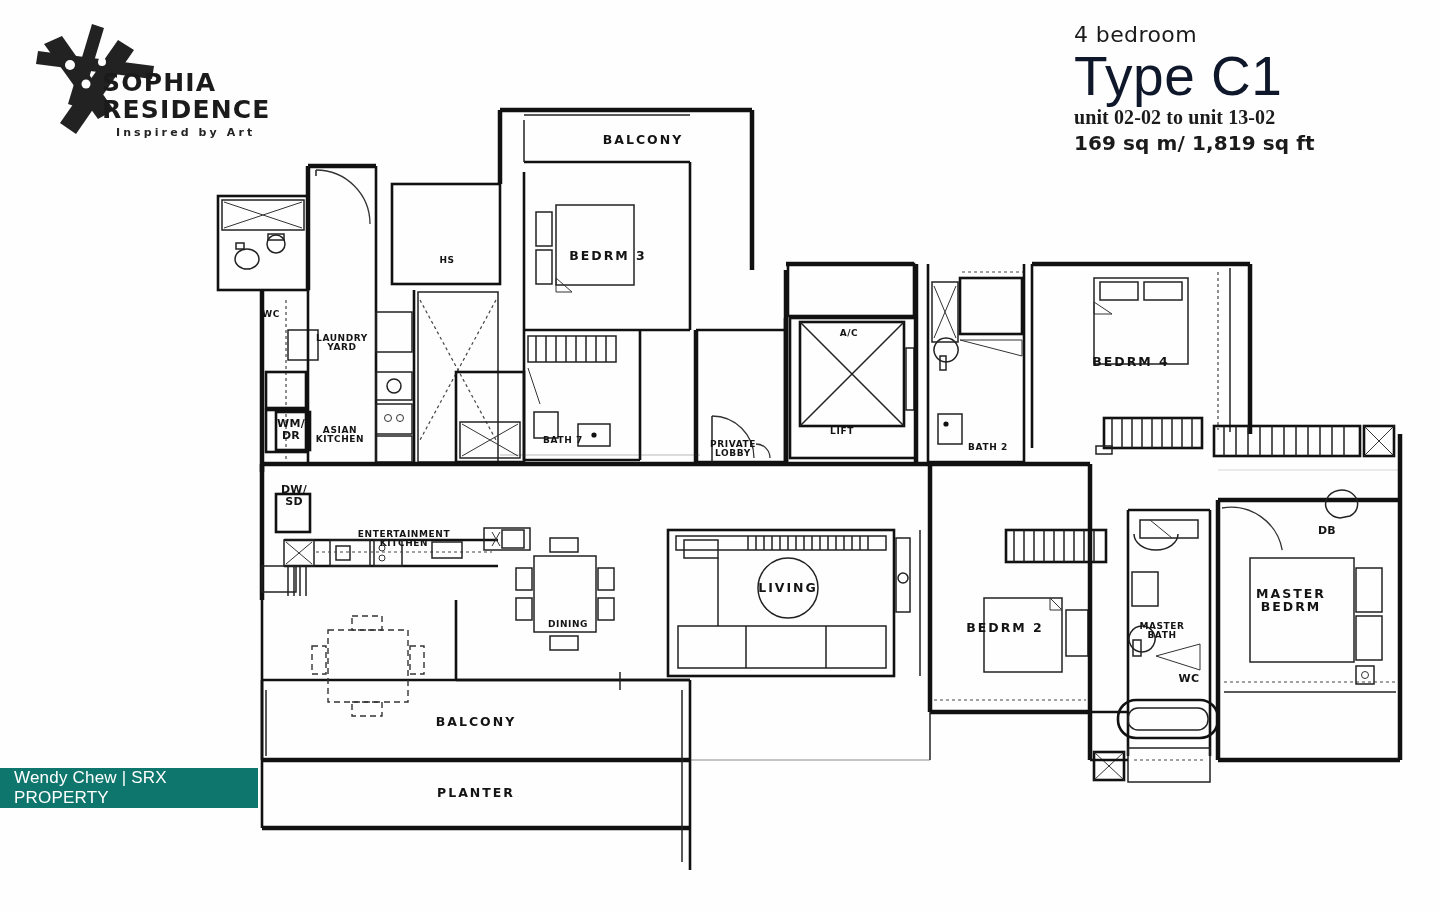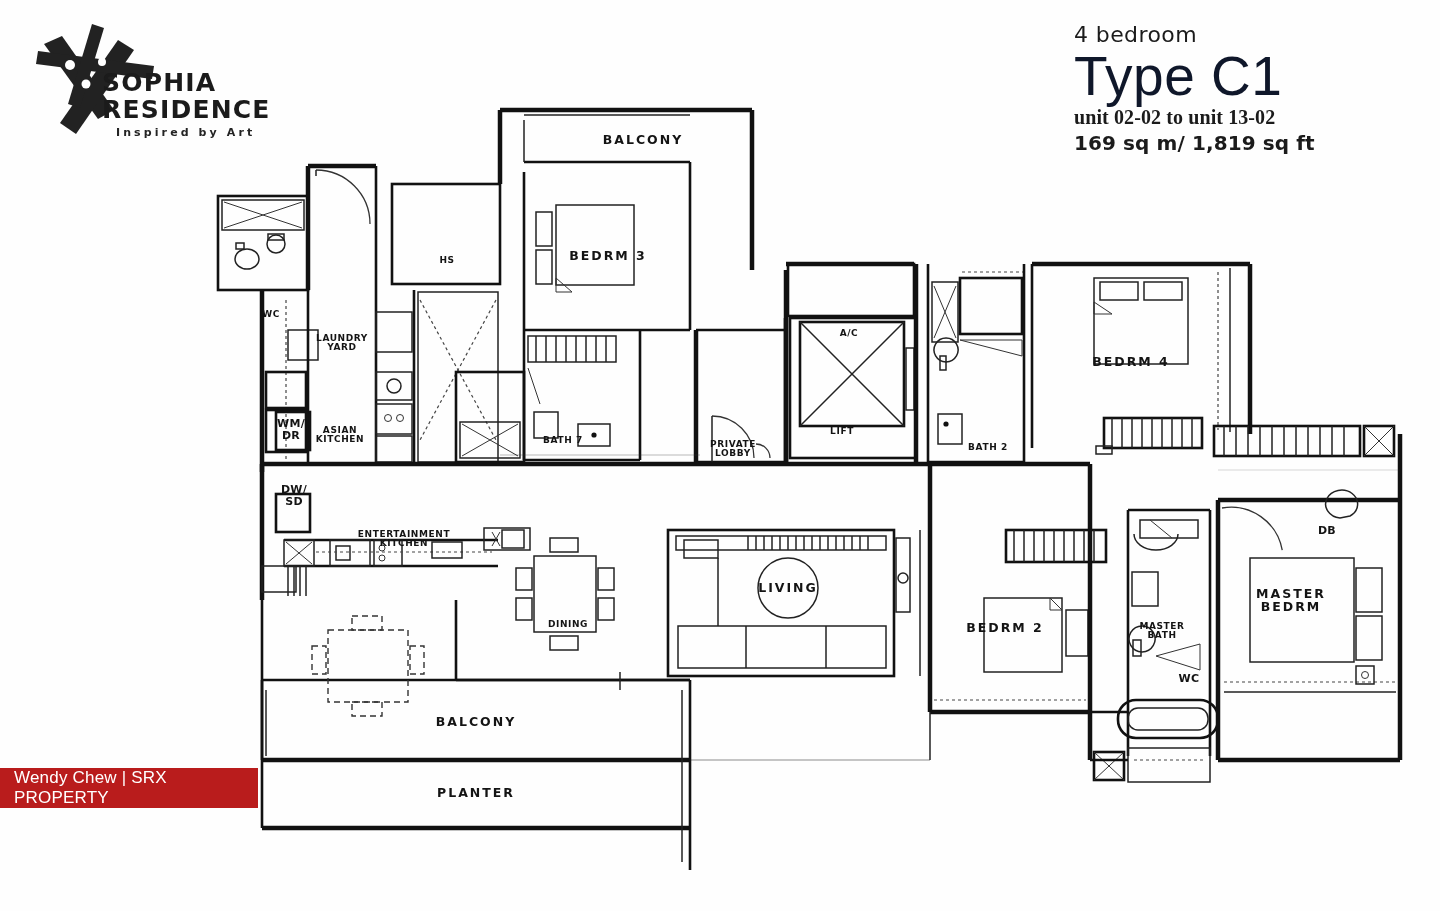--- a/index.html
+++ b/index.html
@@ -51,21 +51,21 @@
     transform:translate(-50%,-50%);
     pointer-events:none;
   }
   .rlabel.sm{font-size:9px;letter-spacing:0.6px;margin-top:43px;}
   .rlabel.xs{font-size:11px;letter-spacing:0.3px;}
   .rlabel.md{font-size:12.5px;}
 
   
   #watermark{
     position:absolute;left:0;top:768px;width:258px;height:40px;
-    background:#b91c1c;
+    background:#0f766e;
     display:flex;align-items:center;
     box-sizing:border-box;padding-left:14px;
   }
   #watermark span{
     color:#ffffff;font-family:"Liberation Sans", sans-serif;
     font-size:17px;letter-spacing:0.2px;
   }
 </style>
 </head>
 <body>

